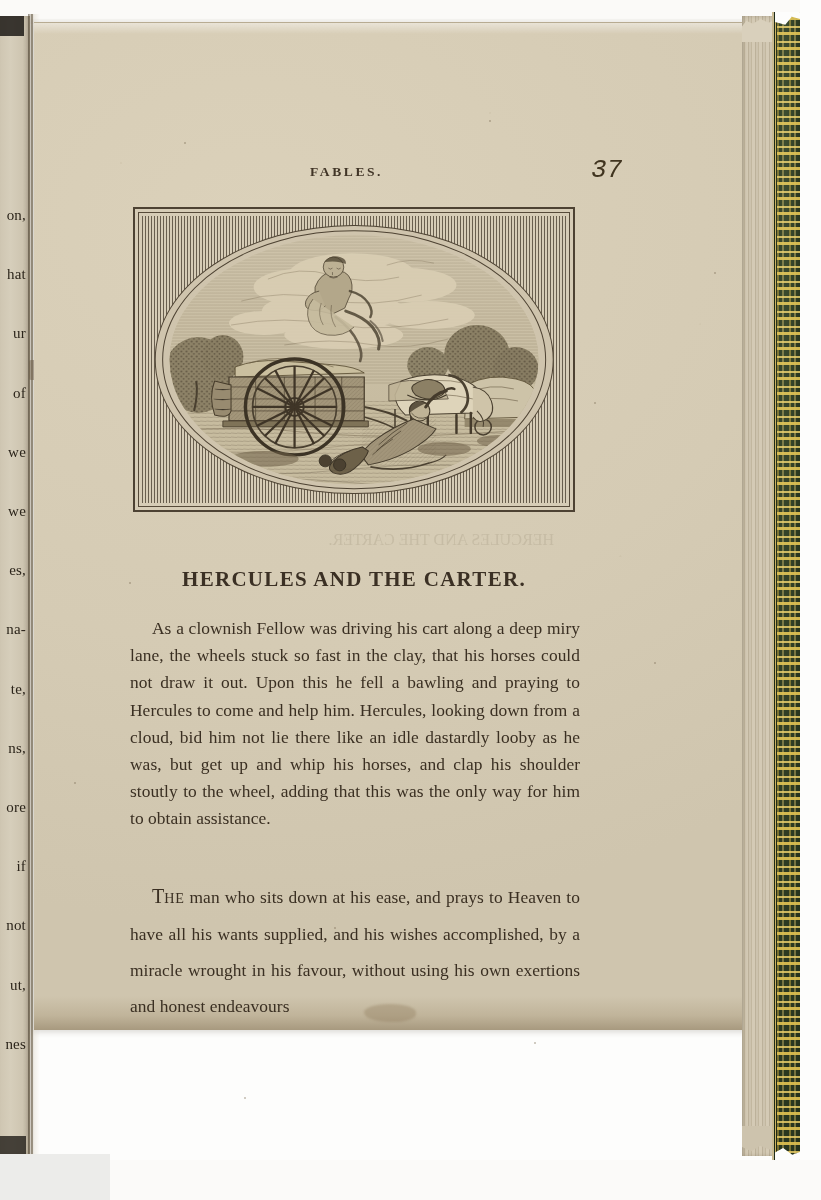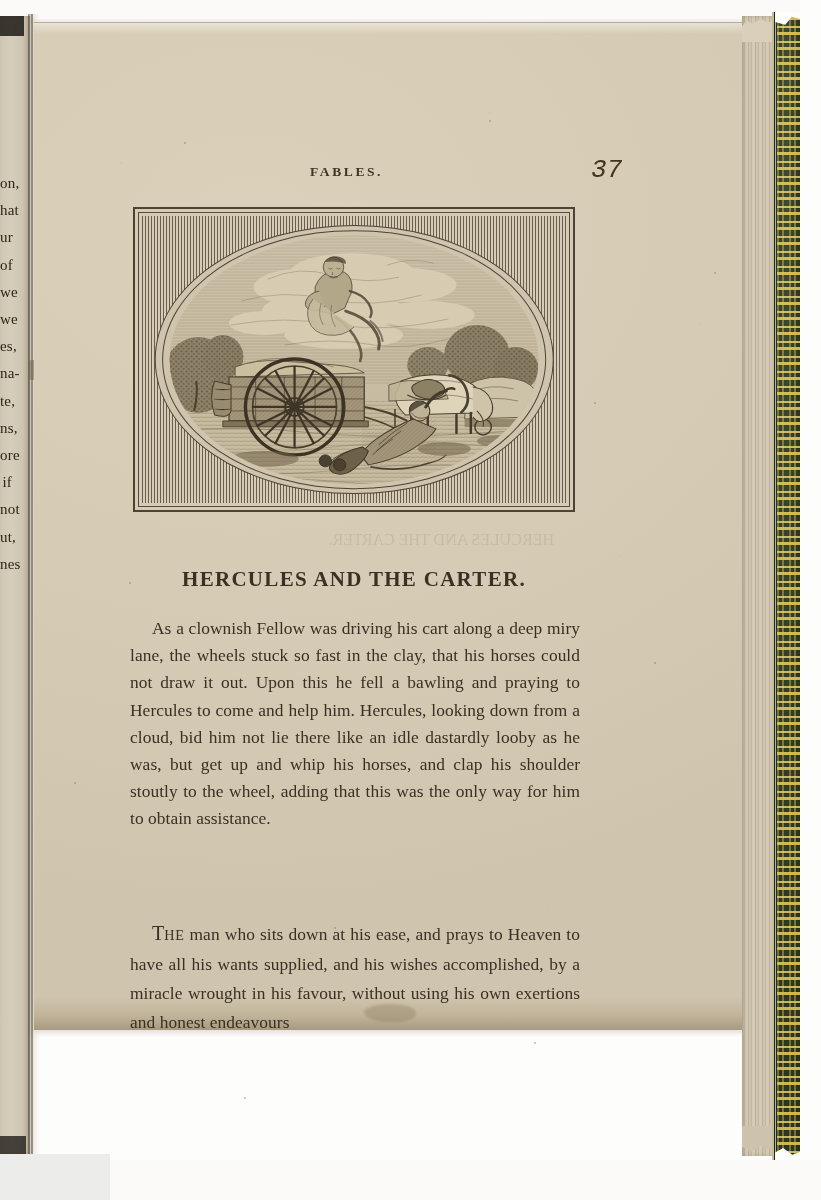--- a/index.html
+++ b/index.html
@@ -102,21 +102,21 @@
     position:absolute;
     left:0px; top:170px;
     width:28px;
     text-align:right;
     font-family:"Liberation Serif", serif;
     font-size:15px;
     line-height:27.2px;
     color:#2b241a;
     letter-spacing:.2px;
   }
-  .margin-frag div{ padding-right:16px; white-space:nowrap; }
+  .margin-frag div{ padding-right:2px; white-space:nowrap;margin-top:32px; }
 
   
   .running-head{
     position:absolute; left:96px; top:142px; width:516px;
     height:22px;
   }
   .rh-title{
     position:absolute; left:180px; top:0;
     font-size:13.5px; letter-spacing:2.6px; font-weight:700;
     color:#413527;
@@ -205,23 +205,23 @@
   }
   .app-heading{
     position:absolute; left:96px; top:856px; width:450px;
     text-align:center;
     font-size:12.6px;
     letter-spacing:2.2px;
     font-weight:700;
     color:#3b3024;
   }
   .app-body{
-    top:897px;
+    top:856px;
     font-size:17.4px;
-    line-height:29px;
+    line-height:36px;
     text-align:justify;
     text-indent:22px;
     letter-spacing:.05px;
   }
   .smallcaps-lead{ font-size:14.2px; letter-spacing:.6px; }
   .dropbig{ font-size:20px; }
 
   
   .ghost{
     position:absolute; left:120px; top:505px; width:400px;

